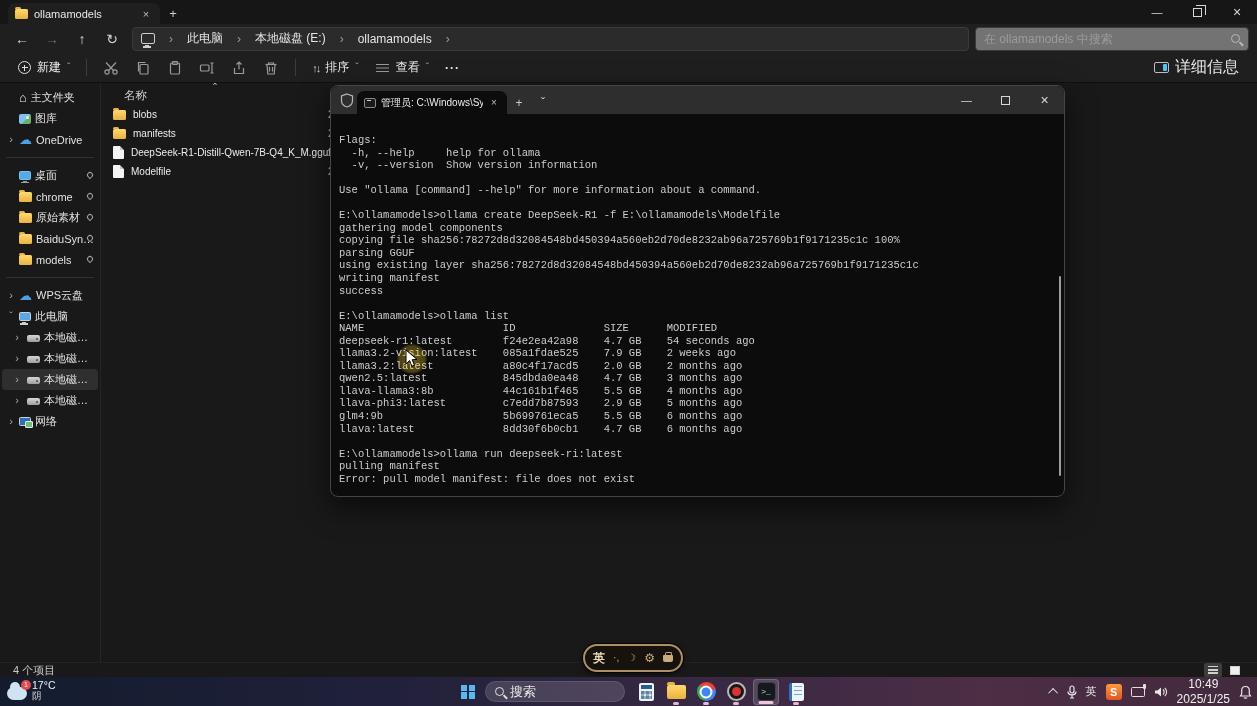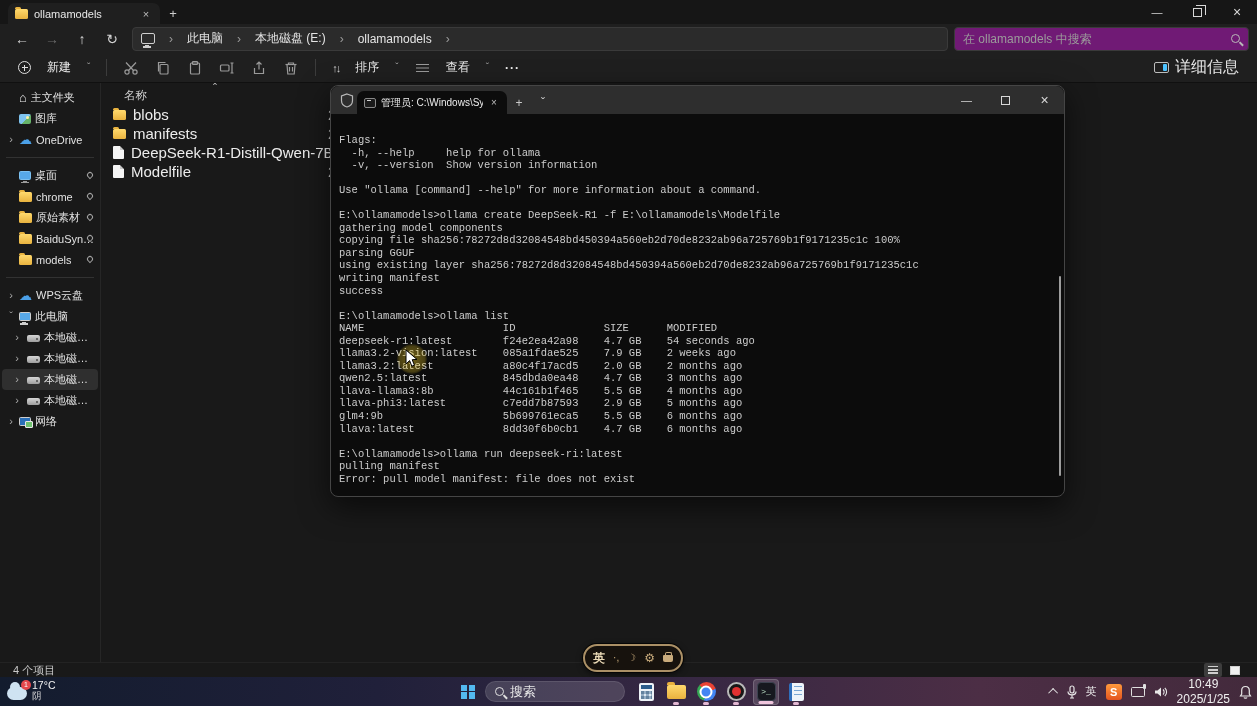--- a/index.html
+++ b/index.html
@@ -21,27 +21,27 @@
   .restore { position:relative; width:9px; height:9px; border:1px solid #d8d8d8; background:#161616; }
   .restore::before { content:""; position:absolute; left:2px; top:-4px; width:9px; height:9px; border:1px solid #d8d8d8; border-left:none; border-bottom:none; }
   .addressbar { height:29px; background:#1f1f1f; display:flex; align-items:center; gap:2px; padding:0 8px; flex:none; }
   .nav-btn { width:28px; height:24px; display:flex; align-items:center; justify-content:center; color:#d4d4d4; font-size:14px; border-radius:4px; }
   .nav-btn.dim { color:#6b6b6b; }
   .crumb-pill { flex:1; height:24px; margin:0 4px; background:#2b2b2b; border:1px solid #3a3a3a; border-radius:4px; display:flex; align-items:center; padding:0 8px; gap:2px; font-size:12px; color:#e4e4e4; }
   .crumb-sep { color:#9a9a9a; font-size:12px; padding:0 8px; }
   .crumb-item { padding:1px 4px; border-radius:3px; white-space:nowrap; }
   .pc-icon { width:14px; height:11px; border:1.5px solid #cfcfcf; border-radius:2px; position:relative; margin-right:4px; }
   .pc-icon::after { content:""; position:absolute; left:3px; bottom:-4px; width:4px; height:2px; background:#cfcfcf; box-shadow:-2px 1px 0 0 #cfcfcf, 2px 1px 0 0 #cfcfcf; }
-  .search-pill { width:295px; height:24px; background:#701a75; border:1px solid #3a3a3a; border-radius:4px; display:flex; align-items:center; padding:0 8px; }
+  .search-pill { width:274px; height:24px; background:#737373; border:1px solid #3a3a3a; border-radius:4px; display:flex; align-items:center; padding:0 8px; }
   .search-pill input { flex:1; background:transparent; border:none; outline:none; color:#e0e0e0; font-size:12px; font-family:inherit; }
   .search-pill input::placeholder { color:#9b9b9b; }
   .mag { width:9px; height:9px; border:1.5px solid #b9b9b9; border-radius:50%; position:relative; flex:none; }
   .mag::after { content:""; position:absolute; width:5px; height:1.5px; background:#b9b9b9; transform:rotate(45deg); left:7px; top:8px; }
   .toolbar { height:30px; background:#1f1f1f; border-bottom:1px solid #101010; display:flex; align-items:center; padding:0 10px; flex:none; }
-  .tb-btn { display:flex; align-items:center; gap:16px; font-size:12px; color:#ececec; padding:4px 8px; border-radius:4px; white-space:nowrap;text-align:center; }
+  .tb-btn { display:flex; align-items:center; gap:6px; font-size:12px; color:#ececec; padding:4px 8px; border-radius:4px; white-space:nowrap;text-align:center; }
   .tb-ico { width:28px; height:24px; display:flex; align-items:center; justify-content:center; border-radius:4px; margin:0 2px; }
   .tb-sep { width:1px; height:17px; background:#3c3c3c; margin:0 8px; flex:none; }
   .chev-dn { font-size:10px; color:#a8a8a8; }
   .plus-circ { width:13px; height:13px; border:1.3px solid #e0e0e0; border-radius:50%; position:relative; }
   .plus-circ::before,.plus-circ::after { content:""; position:absolute; background:#e0e0e0; }
   .plus-circ::before { left:2.5px; top:4.8px; width:6px; height:1.2px; }
   .plus-circ::after { top:2.5px; left:4.8px; height:6px; width:1.2px; }
   svg.tico { stroke:#9a9a9a; fill:none; stroke-width:1.2; }
   .details-btn { margin-left:auto; display:flex; align-items:center; gap:6px; font-size:16px; color:#e4e4e4; padding:4px 8px; border-radius:4px; }
   .det-ico { width:15px; height:11px; border:1.2px solid #bdbdbd; border-radius:2px; position:relative; }
@@ -67,21 +67,21 @@
   .i-fold::before { content:""; position:absolute; left:0; top:-2px; width:6px; height:2.5px; background:#e9b33f; border-radius:1.5px 1.5px 0 0; }
   .i-monitor { width:12px; height:9px; border:1.4px solid #cfcfcf; background:#57a8e8; border-radius:1.5px; position:relative; flex:none; }
   .i-monitor::after { content:""; position:absolute; left:2px; bottom:-3.5px; width:4px; height:1.5px; background:#cfcfcf; box-shadow:-2px 1px 0 0 #cfcfcf,2px 1px 0 0 #cfcfcf; }
   .i-drive { width:13px; height:7px; background:linear-gradient(#d6d6d6,#9e9e9e); border-radius:2px; position:relative; flex:none; margin-top:2px; }
   .i-drive::after { content:""; position:absolute; right:2px; top:2.5px; width:2px; height:2px; border-radius:50%; background:#4a4a4a; }
   .i-net { width:12px; height:9px; border:1.4px solid #cfcfcf; background:#2a6fb8; border-radius:1.5px; position:relative; flex:none; }
   .i-net::after { content:""; position:absolute; right:-3px; bottom:-3px; width:6px; height:5px; background:#6fc26f; border:1px solid #e8e8e8; border-radius:1px; }
   .filearea { flex:1; position:relative; border-left:1px solid #262626; padding-top:2px; }
   .col-header { height:20px; display:flex; align-items:center; padding-left:23px; font-size:11.5px; color:#d0d0d0; position:relative; }
   .sort-caret { position:absolute; left:112px; top:-3px; color:#b5b5b5; font-size:12px; }
-  .file-row { height:19px; display:flex; align-items:center; padding-left:12px; width:310px; position:relative; font-size:15px; color:#ececec; border-radius:3px; }
+  .file-row { height:19px; display:flex; align-items:center; padding-left:12px; width:310px; position:relative; font-size:10px; color:#ececec; border-radius:3px; }
   .file-row .nm { margin-left:7px; white-space:nowrap; }
   .file-row .date-frag { position:absolute; left:227px; width:5px; overflow:hidden; color:#cfcfcf; }
   .i-file { width:11px; height:13px; background:#f4f4f4; border-radius:1px; position:relative; flex:none; }
   .i-file::after { content:""; position:absolute; right:0; top:0; border-style:solid; border-width:0 4px 4px 0; border-color:#191919 #191919 #c9c9c9 #c9c9c9; }
   .statusbar { height:15px; flex:none; display:flex; align-items:center; padding:0 13px; font-size:11px; color:#c9c9c9; border-top:1px solid #232323; background:#191919; }
   .view-toggles { margin-left:auto; display:flex; gap:4px; }
   .vt { width:18px; height:14px; display:flex; align-items:center; justify-content:center; border-radius:2px; }
   .vt.active { background:#3d3d3d; }
   .vt-lines { width:10px; height:8px; background:repeating-linear-gradient(#cfcfcf 0 1.4px, transparent 1.4px 3.2px); }
   .vt-thumb { width:10px; height:9px; border:1.4px solid #cfcfcf; background:#efefef; }

